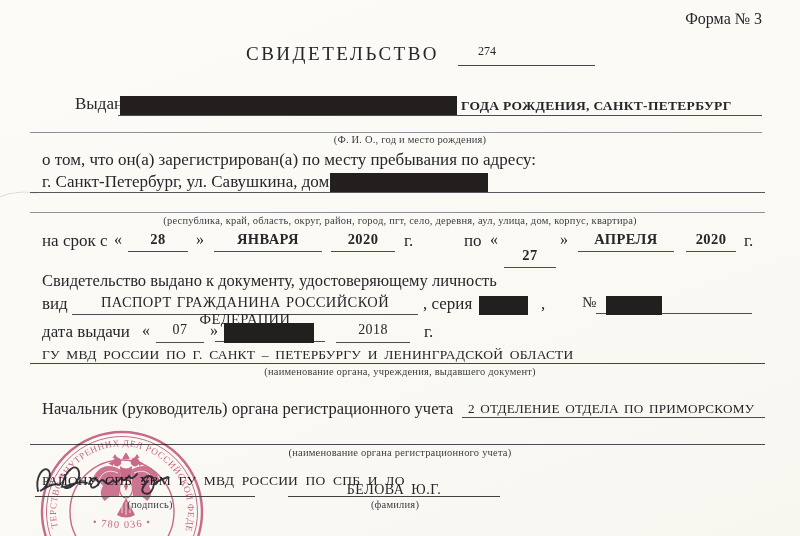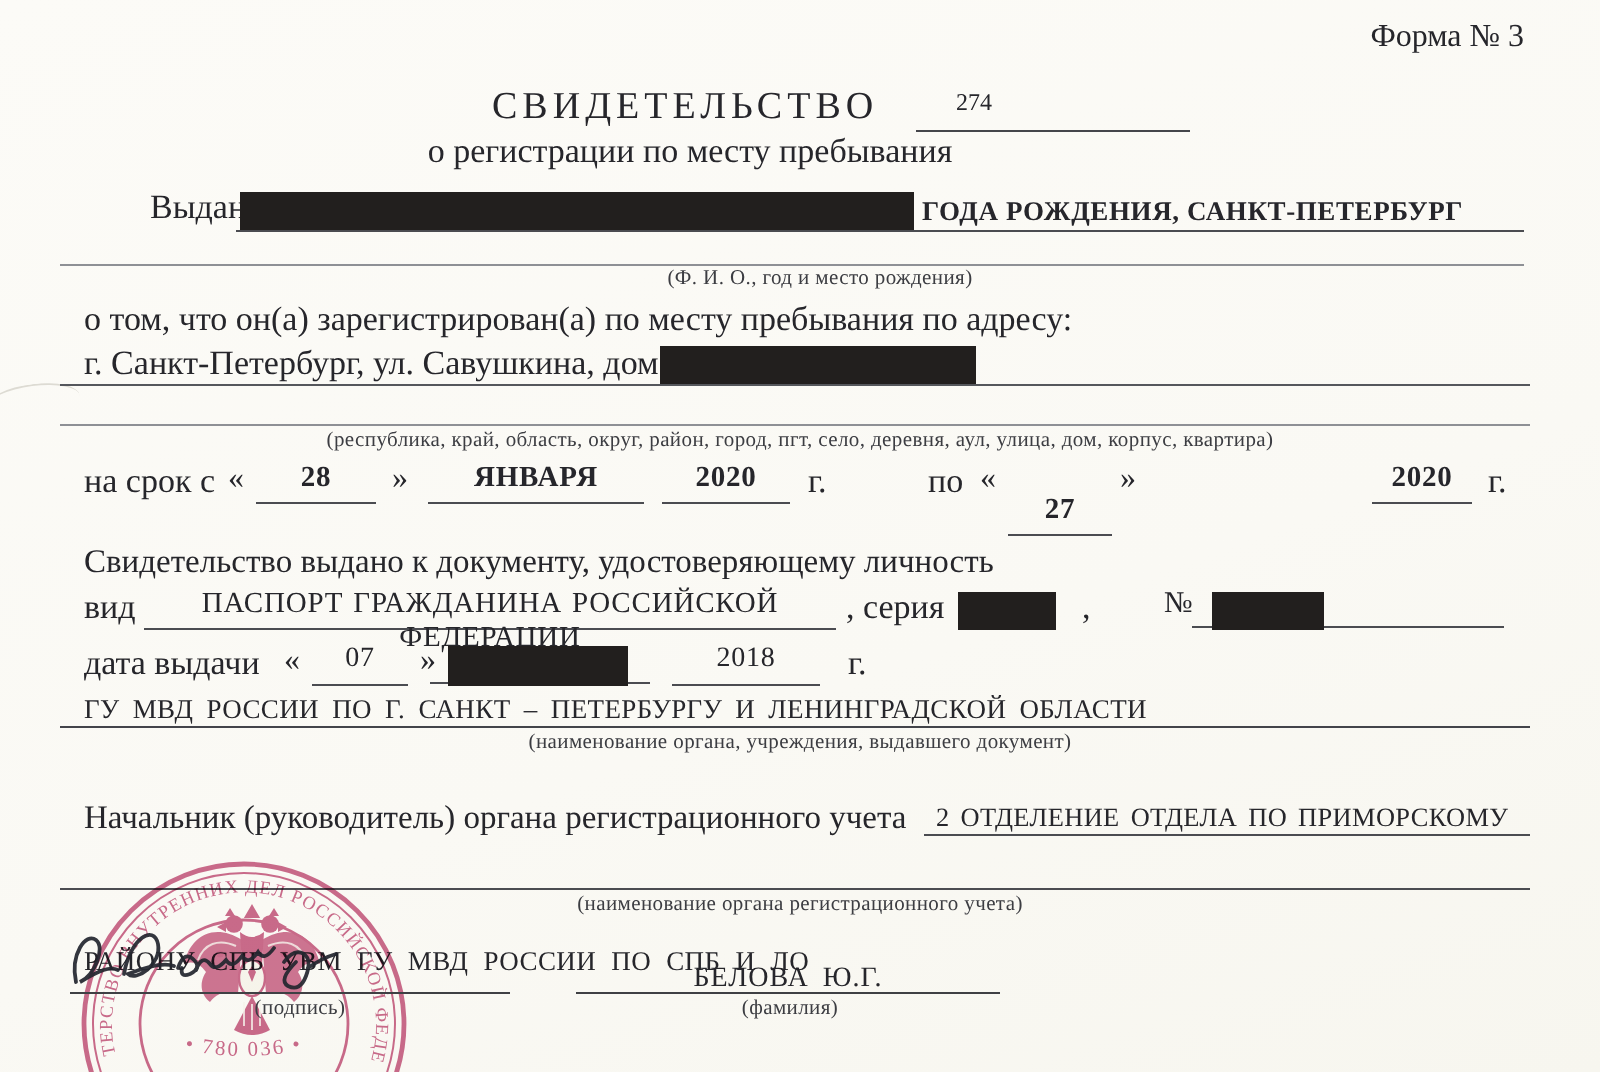--- a/index.html
+++ b/index.html
@@ -30,21 +30,20 @@
 <body>
 
 <div class="page">
 
   <div class="wrinkle"></div>
 
   <div class="abs" style="right:38px;top:10px;font-size:16px;">Форма № 3</div>
 
   <div class="abs" style="left:246px;top:43px;font-size:19px;letter-spacing:2.5px;">СВИДЕТЕЛЬСТВО</div>
   <div class="abs" style="left:458px;top:44px;width:117px;height:21px;border-bottom:1.5px solid #45464b;padding-left:20px;font-size:12px;">274</div>
-  <div class="abs" style="left:185px;top:66px;width:320px;text-align:center;font-size:17px;">о регистрации по месту пребывания</div>
 
   <div class="abs t17" style="left:75px;top:94px;">Выдано</div>
   <div class="redact" style="left:120px;top:96px;width:337px;height:19px;"></div>
   <div class="abs" style="left:461px;top:98px;font-size:13.5px;font-weight:bold;letter-spacing:.3px;">ГОДА РОЖДЕНИЯ, САНКТ-ПЕТЕРБУРГ</div>
   <div class="rule" style="left:118px;top:115px;width:644px;"></div>
   <div class="rule thin" style="left:30px;top:132px;width:732px;"></div>
   <div class="abs caption" style="left:260px;top:134px;width:300px;">(Ф. И. О., год и место рождения)</div>
 
   <div class="abs t17" style="left:42px;top:150px;">о том, что он(а) зарегистрирован(а) по месту пребывания по адресу:</div>
   <div class="abs t17" style="left:42px;top:172px;">г. Санкт-Петербург, ул. Савушкина, дом</div>
@@ -57,20 +56,21 @@
   <div class="abs q" style="left:114px;top:231px;">«</div>
   <div class="cell" style="left:128px;top:231px;width:60px;">28</div>
   <div class="abs q" style="left:196px;top:231px;">»</div>
   <div class="cell" style="left:214px;top:231px;width:108px;">ЯНВАРЯ</div>
   <div class="cell" style="left:331px;top:231px;width:64px;">2020</div>
   <div class="abs t17" style="left:404px;top:231px;">г.</div>
   <div class="abs t17" style="left:464px;top:231px;text-align:center;">по</div>
   <div class="abs q" style="left:490px;top:231px;">«</div>
   <div class="cell" style="left:504px;top:231px;width:52px;margin-top:16px;">27</div>
   <div class="abs q" style="left:560px;top:231px;">»</div>
+  <div class="cell" style="left:578px;top:231px;width:96px;">АПРЕЛЯ</div>
   <div class="cell" style="left:686px;top:231px;width:50px;">2020</div>
   <div class="abs t17" style="left:744px;top:231px;">г.</div>
 
   <div class="abs t16" style="left:42px;top:271px;">Свидетельство выдано к документу, удостоверяющему личность</div>
 
   <div class="abs t17" style="left:42px;top:294px;">вид</div>
   <div class="cell normal caps" style="left:72px;top:294px;width:346px;word-spacing:1px;">ПАСПОРТ ГРАЖДАНИНА РОССИЙСКОЙ ФЕДЕРАЦИИ</div>
   <div class="abs t17" style="left:423px;top:294px;">, серия</div>
   <div class="redact" style="left:479px;top:296px;width:49px;height:19px;"></div>
   <div class="abs t17" style="left:541px;top:294px;">,</div>

